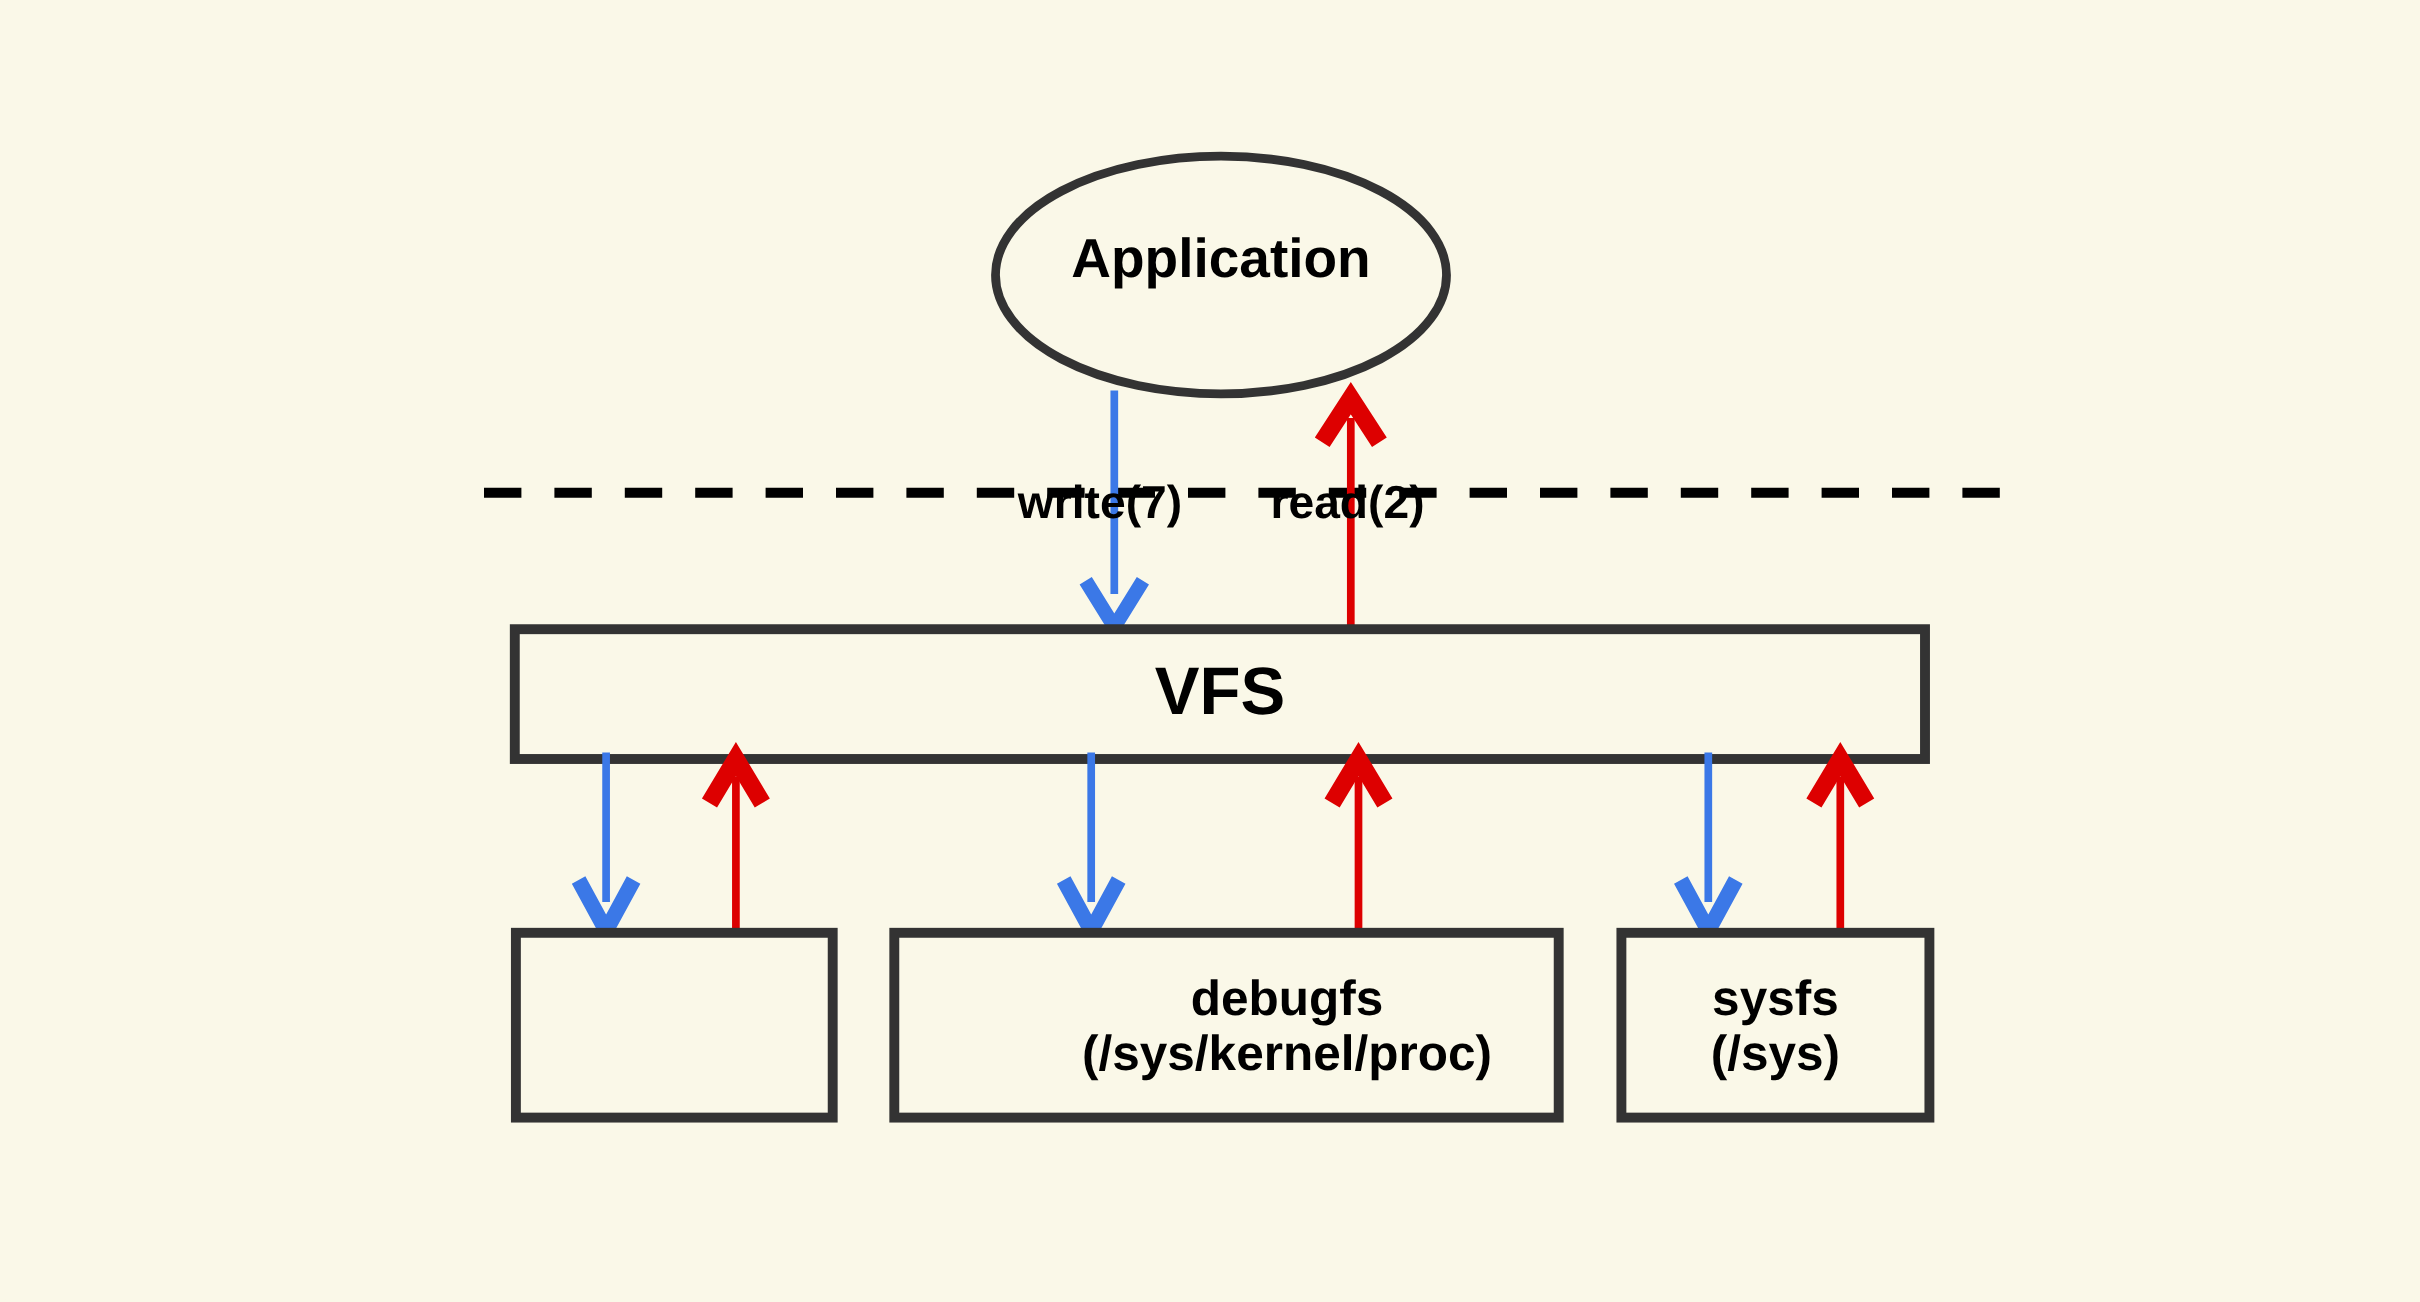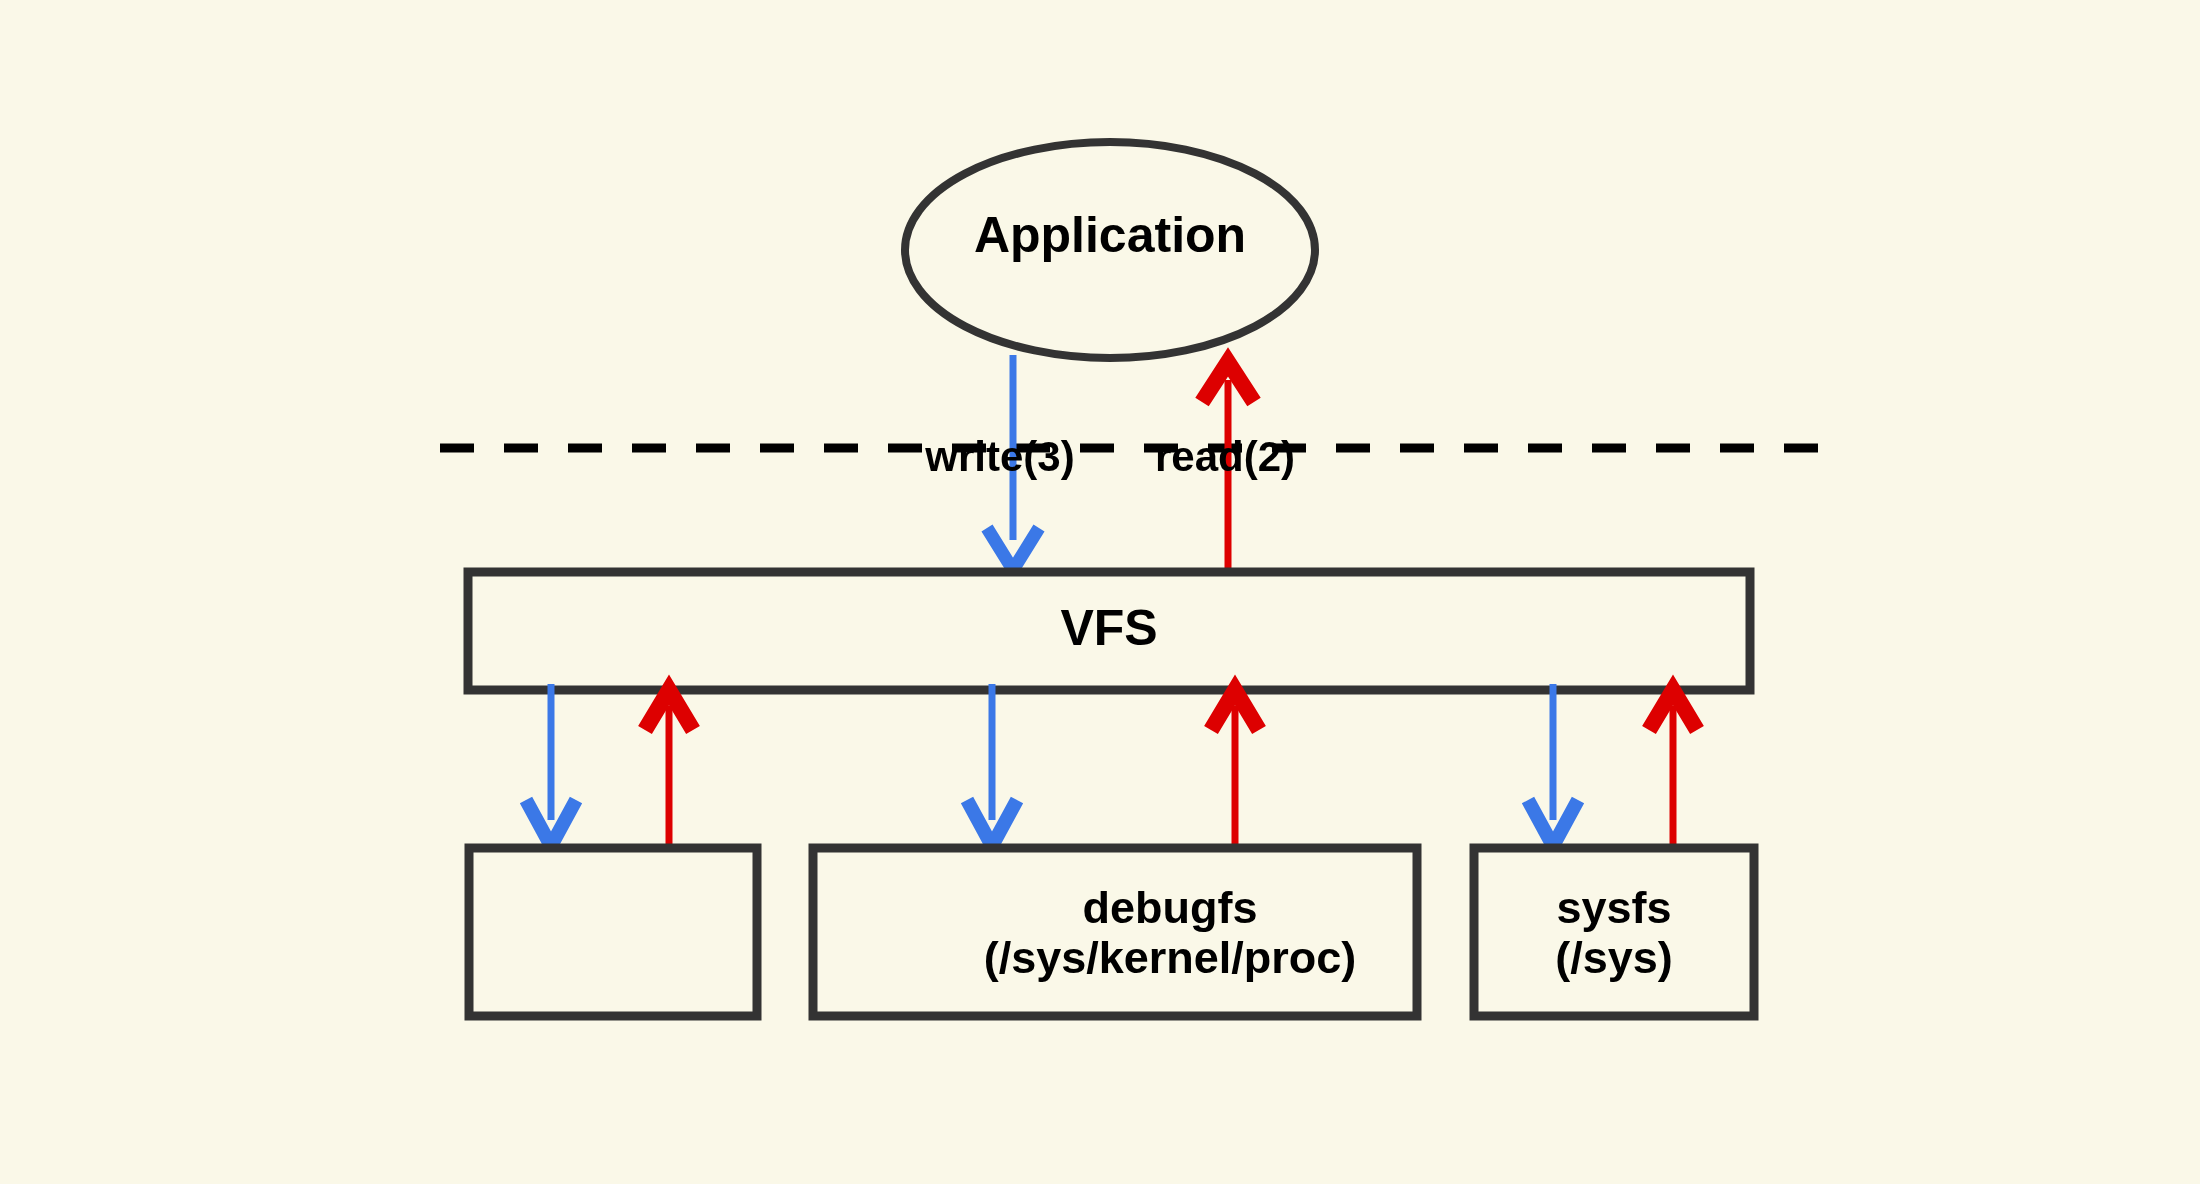--- a/index.html
+++ b/index.html
@@ -48,21 +48,21 @@
     top: 205px;
     width: 420px;
     height: 60px;
     font-size: 50px;
   }
   #label-vfs {
     left: 465px;
     top: 598px;
     width: 1288px;
     height: 60px;
-    font-size: 50px;
+    font-size: 61px;
   }
   #label-proc {
     left: 465px;
     top: 862px;
     width: 292px;
     height: 142px;
     font-size: 45px;
   }
   #label-debugfs {
     left: 810px;
@@ -148,21 +148,21 @@
 
     <rect x="469" y="848" width="288" height="168" fill="#faf8e8" stroke="#333333" stroke-width="9"></rect>
 
     <rect x="813" y="848" width="604" height="168" fill="#faf8e8" stroke="#333333" stroke-width="9"></rect>
 
     <rect x="1474" y="848" width="280" height="168" fill="#faf8e8" stroke="#333333" stroke-width="9"></rect>
   </svg>
 
   <div class="node-label" id="label-application">Application</div>
 
-  <div class="node-label" id="label-write-syscall">write(3)</div>
+  <div class="node-label" id="label-write-syscall">write(7)</div>
 
   <div class="node-label" id="label-read-syscall">read(2)</div>
 
   <div class="node-label" id="label-vfs">VFS</div>
 
 
   <div class="node-label" id="label-debugfs">
     <span>debugfs</span>
     <span>(/sys/kernel/proc)</span>
   </div>

